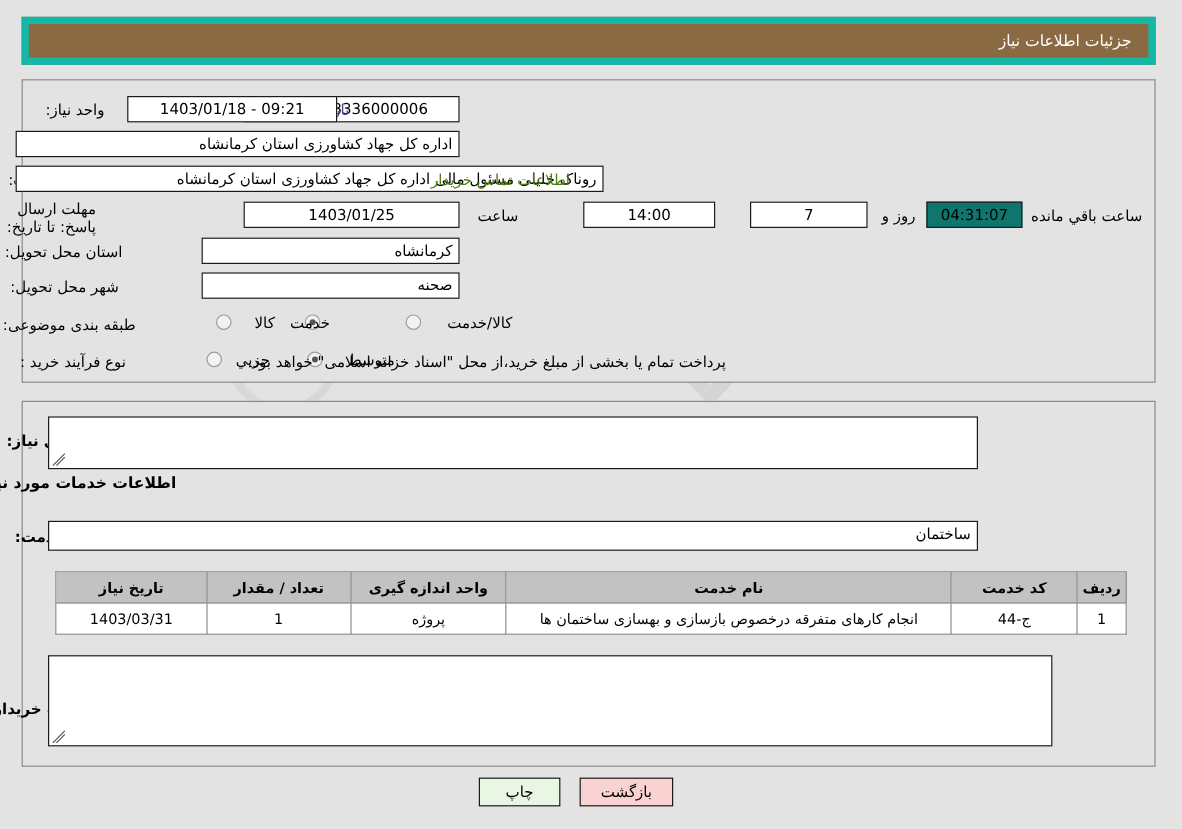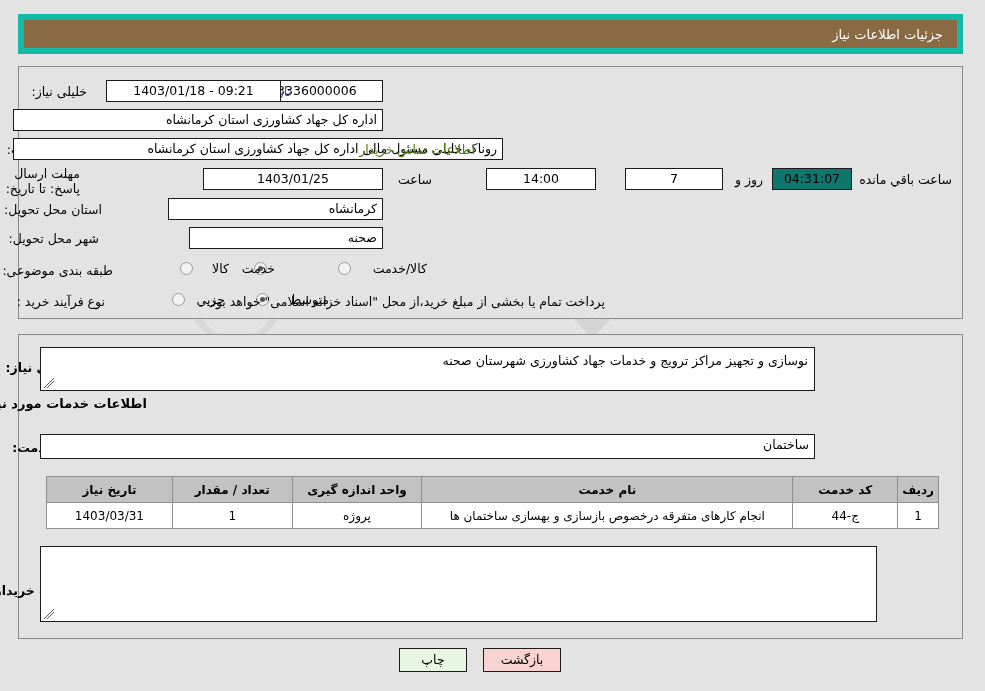--- a/index.html
+++ b/index.html
@@ -212,21 +212,21 @@
 <body>
 
 <div id="page">
 
   <div class="header-bar">
     <span>جزئیات اطلاعات نیاز</span>
   </div>
 
   <div class="panel" id="panel-top"></div>
 
-  <div class="lbl" style="right:898px; top:84px;">خلیلی نیاز:</div>
+  <div class="lbl" style="right:898px; top:84px;">واحد نیاز:</div>
   <div class="fld center" style="right:602px; top:80px; width:180px;">1103003336000006</div>
 
   <div class="lbl purple" style="right:694px; top:84px;">تاریخ و ساعت اعلان عمومی:</div>
   <div class="fld center" style="right:704px; top:80px; width:175px; left:106px;">09:21 - 1403/01/18</div>
 
   <div class="lbl" style="right:874px; top:113px;">نام دستگاه خریدار:</div>
   <div class="fld rightalign" style="right:602px; top:109px; width:370px;">اداره کل جهاد کشاورزی استان کرمانشاه</div>
 
   <div class="lbl" style="right:863px; top:142px;">ایجاد کننده درخواست:</div>
   <div class="fld rightalign" style="right:482px; top:138px; width:490px;">روناک خلیلی مسئول مالی اداره کل جهاد کشاورزی استان کرمانشاه</div>
@@ -238,21 +238,21 @@
   <div class="fld center" style="right:389px; top:168px; width:110px;">14:00</div>
   <div class="fld center" style="right:262px; top:168px; width:98px;">7</div>
   <div class="lbl" style="right:222px; top:172px;">روز و</div>
   <div class="fld timer" style="right:133px; top:168px; width:80px;">04:31:07</div>
   <div class="lbl" style="right:33px; top:172px;">ساعت باقي مانده</div>
 
   <div class="lbl" style="right:883px; top:202px;">استان محل تحویل:</div>
   <div class="fld rightalign" style="right:602px; top:198px; width:215px;">کرمانشاه</div>
 
   <div class="lbl" style="right:886px; top:231px;">شهر محل تحویل:</div>
-  <div class="fld rightalign" style="right:602px; top:227px; width:194px;">صحنه</div>
+  <div class="fld rightalign" style="right:602px; top:227px; width:215px;">صحنه</div>
 
   <div class="lbl" style="right:872px; top:263px;">طبقه بندی موضوعی:</div>
 
   <div class="radio" style="right:792px; top:262px;"></div>
   <div class="rlabel" style="right:756px; top:262px;">کالا</div>
 
   <div class="radio on" style="right:718px; top:262px;"></div>
   <div class="rlabel" style="right:710px; top:262px;margin-left:32px;">خدمت</div>
 
   <div class="radio" style="right:634px; top:262px;"></div>
@@ -265,21 +265,20 @@
 
   <div class="radio on" style="right:716px; top:293px;"></div>
   <div class="rlabel" style="right:656px; top:293px;margin-left:47px;">متوسط</div>
 
   <div class="lbl" style="right:380px; top:294px;">پرداخت تمام یا بخشی از مبلغ خرید،از محل "اسناد خزانه اسلامی" خواهد بود.</div>
 
   <div class="panel" id="panel-mid"></div>
 
   <div class="lbl bold" style="right:890px; top:360px;">شرح كلي نياز:</div>
   <div class="ta" style="right:170px; top:347px; width:775px; height:44px;">
-    <span>نوسازی و تجهیز مراکز ترویج و خدمات جهاد کشاورزی شهرستان صحنه</span>
     <svg class="grip" viewBox="0 0 12 12">
       <path d="M1 11 L11 1" stroke="#555" stroke-width="1" fill="none"></path>
       <path d="M4 11 L11 4" stroke="#555" stroke-width="1" fill="none"></path>
     </svg>
   </div>
 
   <div class="section-title" style="right:838px; top:396px;">اطلاعات خدمات مورد نیاز</div>
 
   <div class="lbl bold" style="right:896px; top:440px;">گروه خدمت:</div>
   <div class="fld rightalign" style="right:170px; top:434px; width:775px; height:25px;">ساختمان</div>

